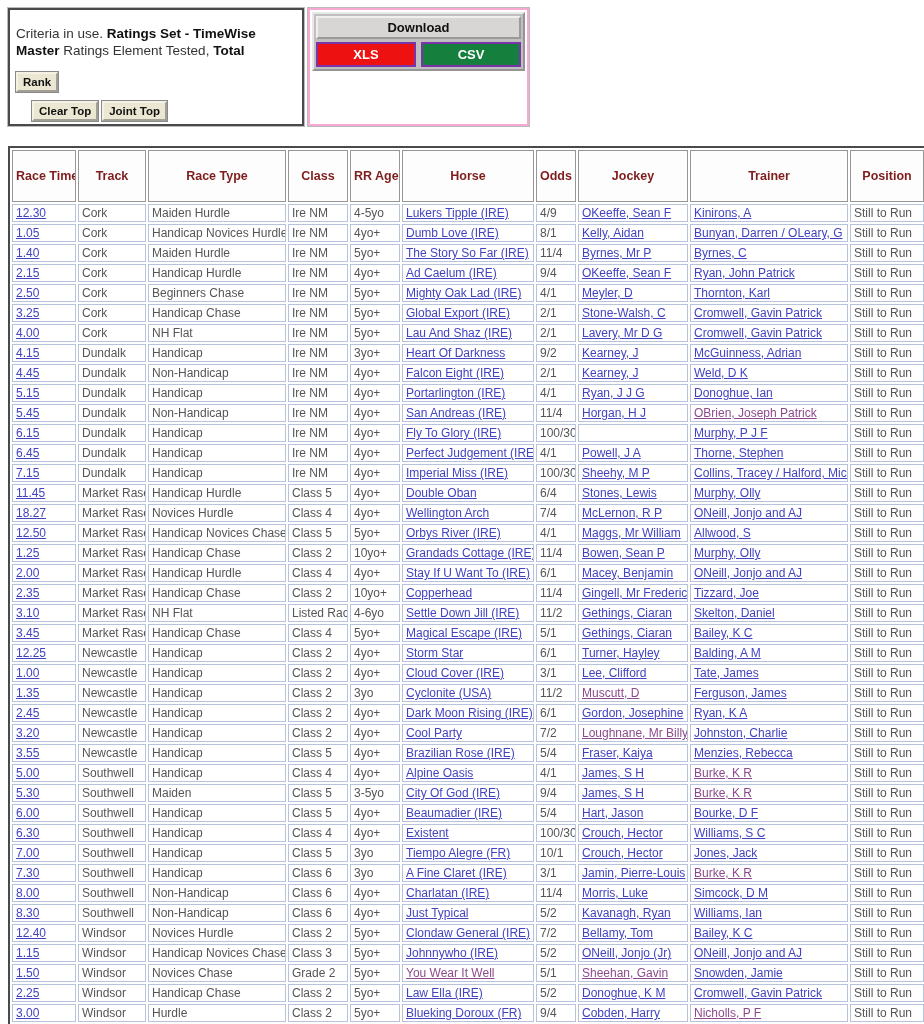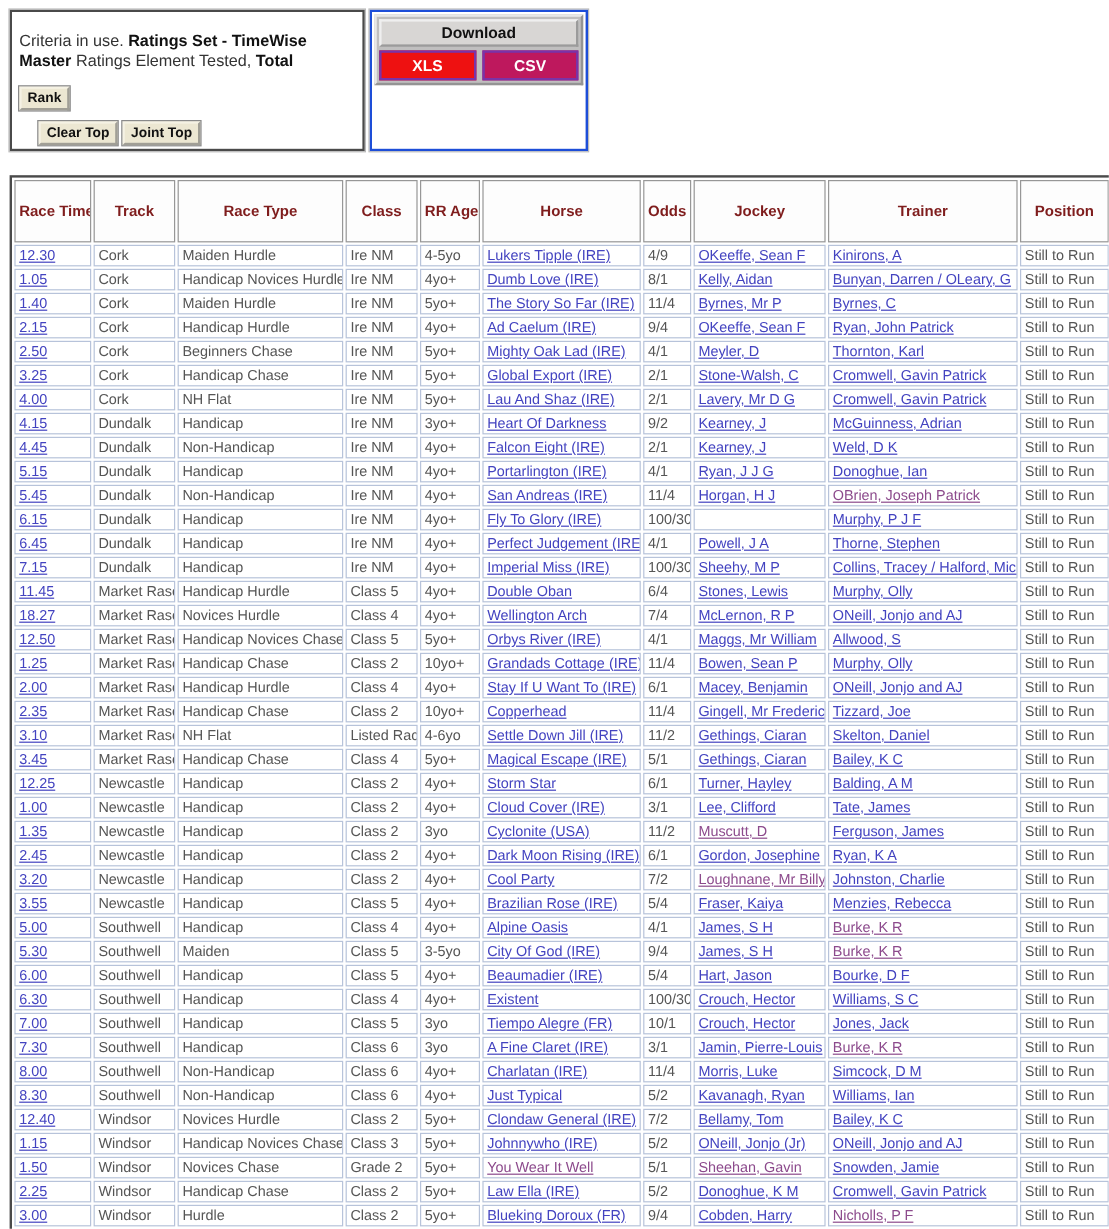--- a/index.html
+++ b/index.html
@@ -24,35 +24,35 @@
   .btn-3d {
     display: inline-block; background: #ece7d2; color: #111111;
     border: 2px outset #f5f2e4; outline: 1px solid #8a8a8a;
     font-weight: bold; font-size: 11.5px; padding: 2px 5px;
     font-family: "Liberation Sans", sans-serif; cursor: pointer;
   }
   .rank-row { margin-top: 12px; }
   .toprow-btns { margin-top: 9px; display: flex; gap: 4px; margin-left: 16px; }
 
   .download-panel {
-    width: 182px; border: 2px solid #1d4ed8; outline: 1px solid #bbbbbb;
+    width: 221px; border: 2px solid #f9a8d4; outline: 1px solid #bbbbbb;
     background: #ffffff; padding: 2px;
   }
   .dl-frame { border: 2px outset #e8e8e8; background: #c0bfbf; padding: 2px; }
   .dl-header {
     text-align: center; font-weight: bold; color: #111111; font-size: 13px;
     background: #d8d6d4; border: 2px outset #efefef; padding: 2px 0; margin-bottom: 3px;
   }
   .dl-buttons { display: flex; gap: 5px; border-radius: 10px; }
   .dl-btn {
     flex: 1; text-align: center; font-weight: bold; color: #ffffff; font-size: 13px;
     padding: 3px 0; border: 2px solid #7a33a8; cursor: pointer;
   }
   .dl-btn.xls { background: #ee1111; }
-  .dl-btn.csv { background: #be185d; }
+  .dl-btn.csv { background: #15803d; }
 
   
   table.race {
     border-collapse: separate; border-spacing: 2px;
     background: #ffffff; border: 2px solid #4a4a4a;
     width: 908px; table-layout: fixed;
   }
   table.race th {
     border: 1px solid #979797; background: #fdfdfd; color: #7f1d1d;
     font-weight: bold; font-size: 12.5px; padding: 18px 3px; text-align: center;

